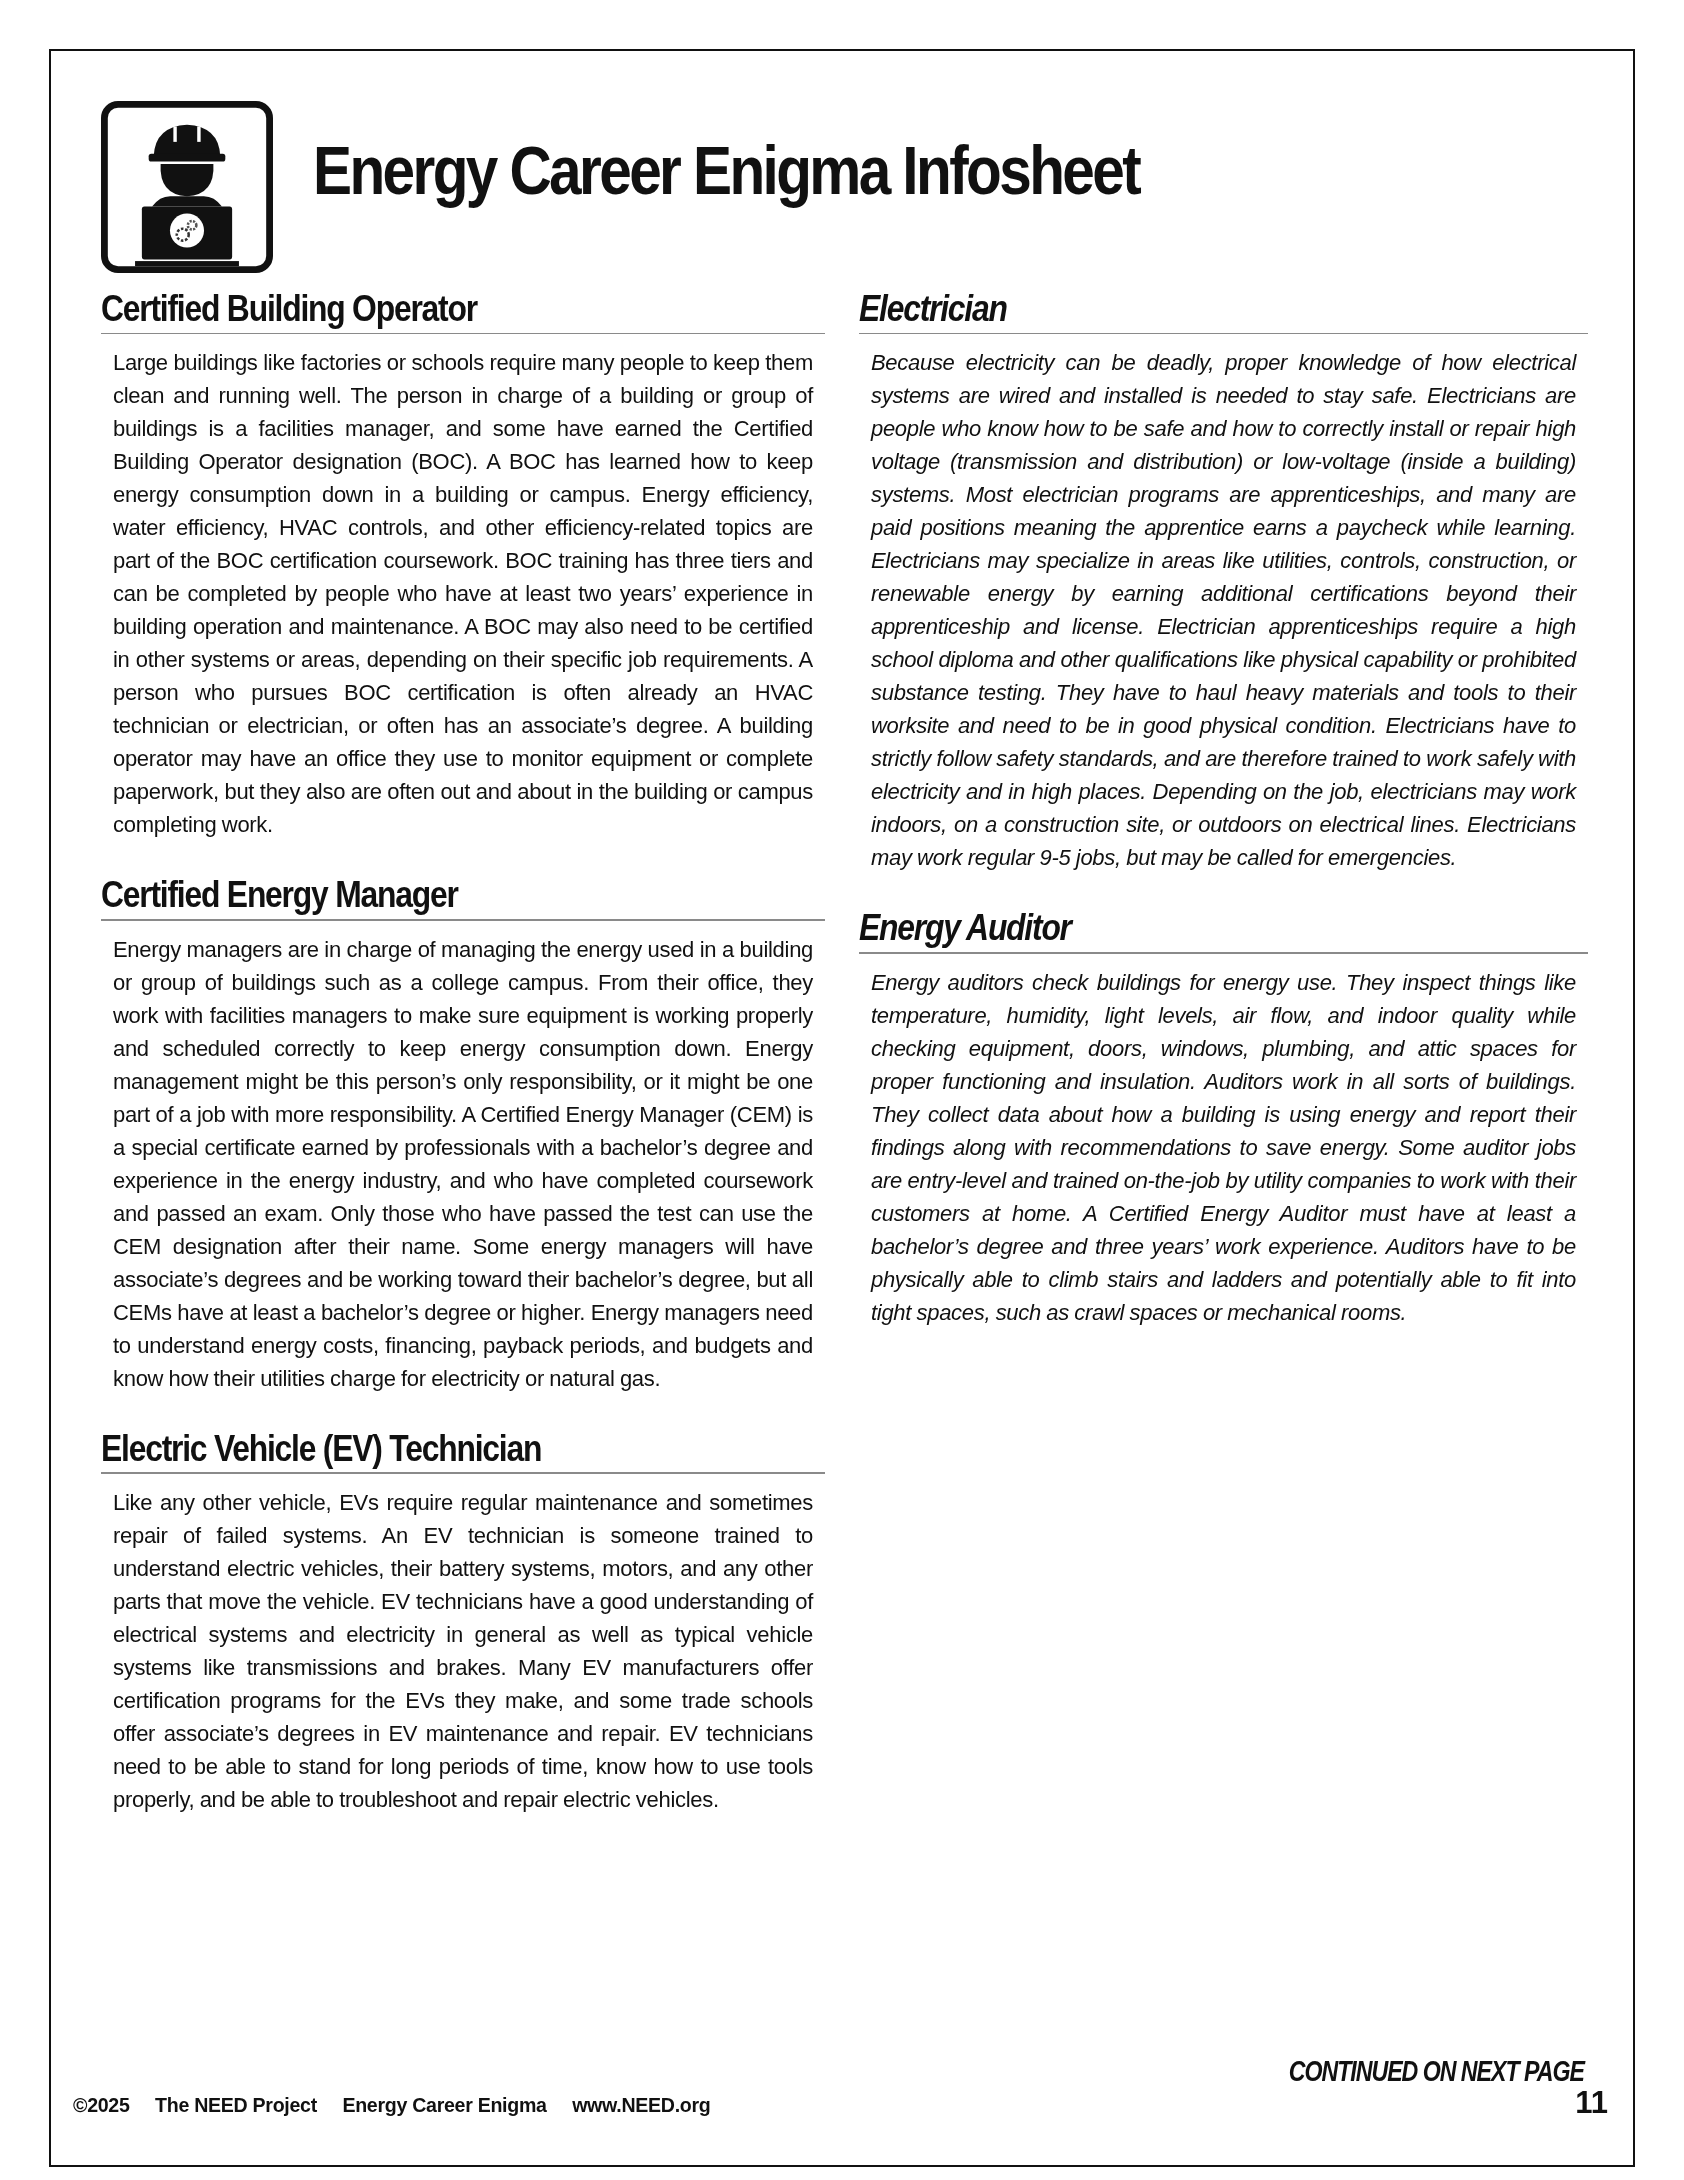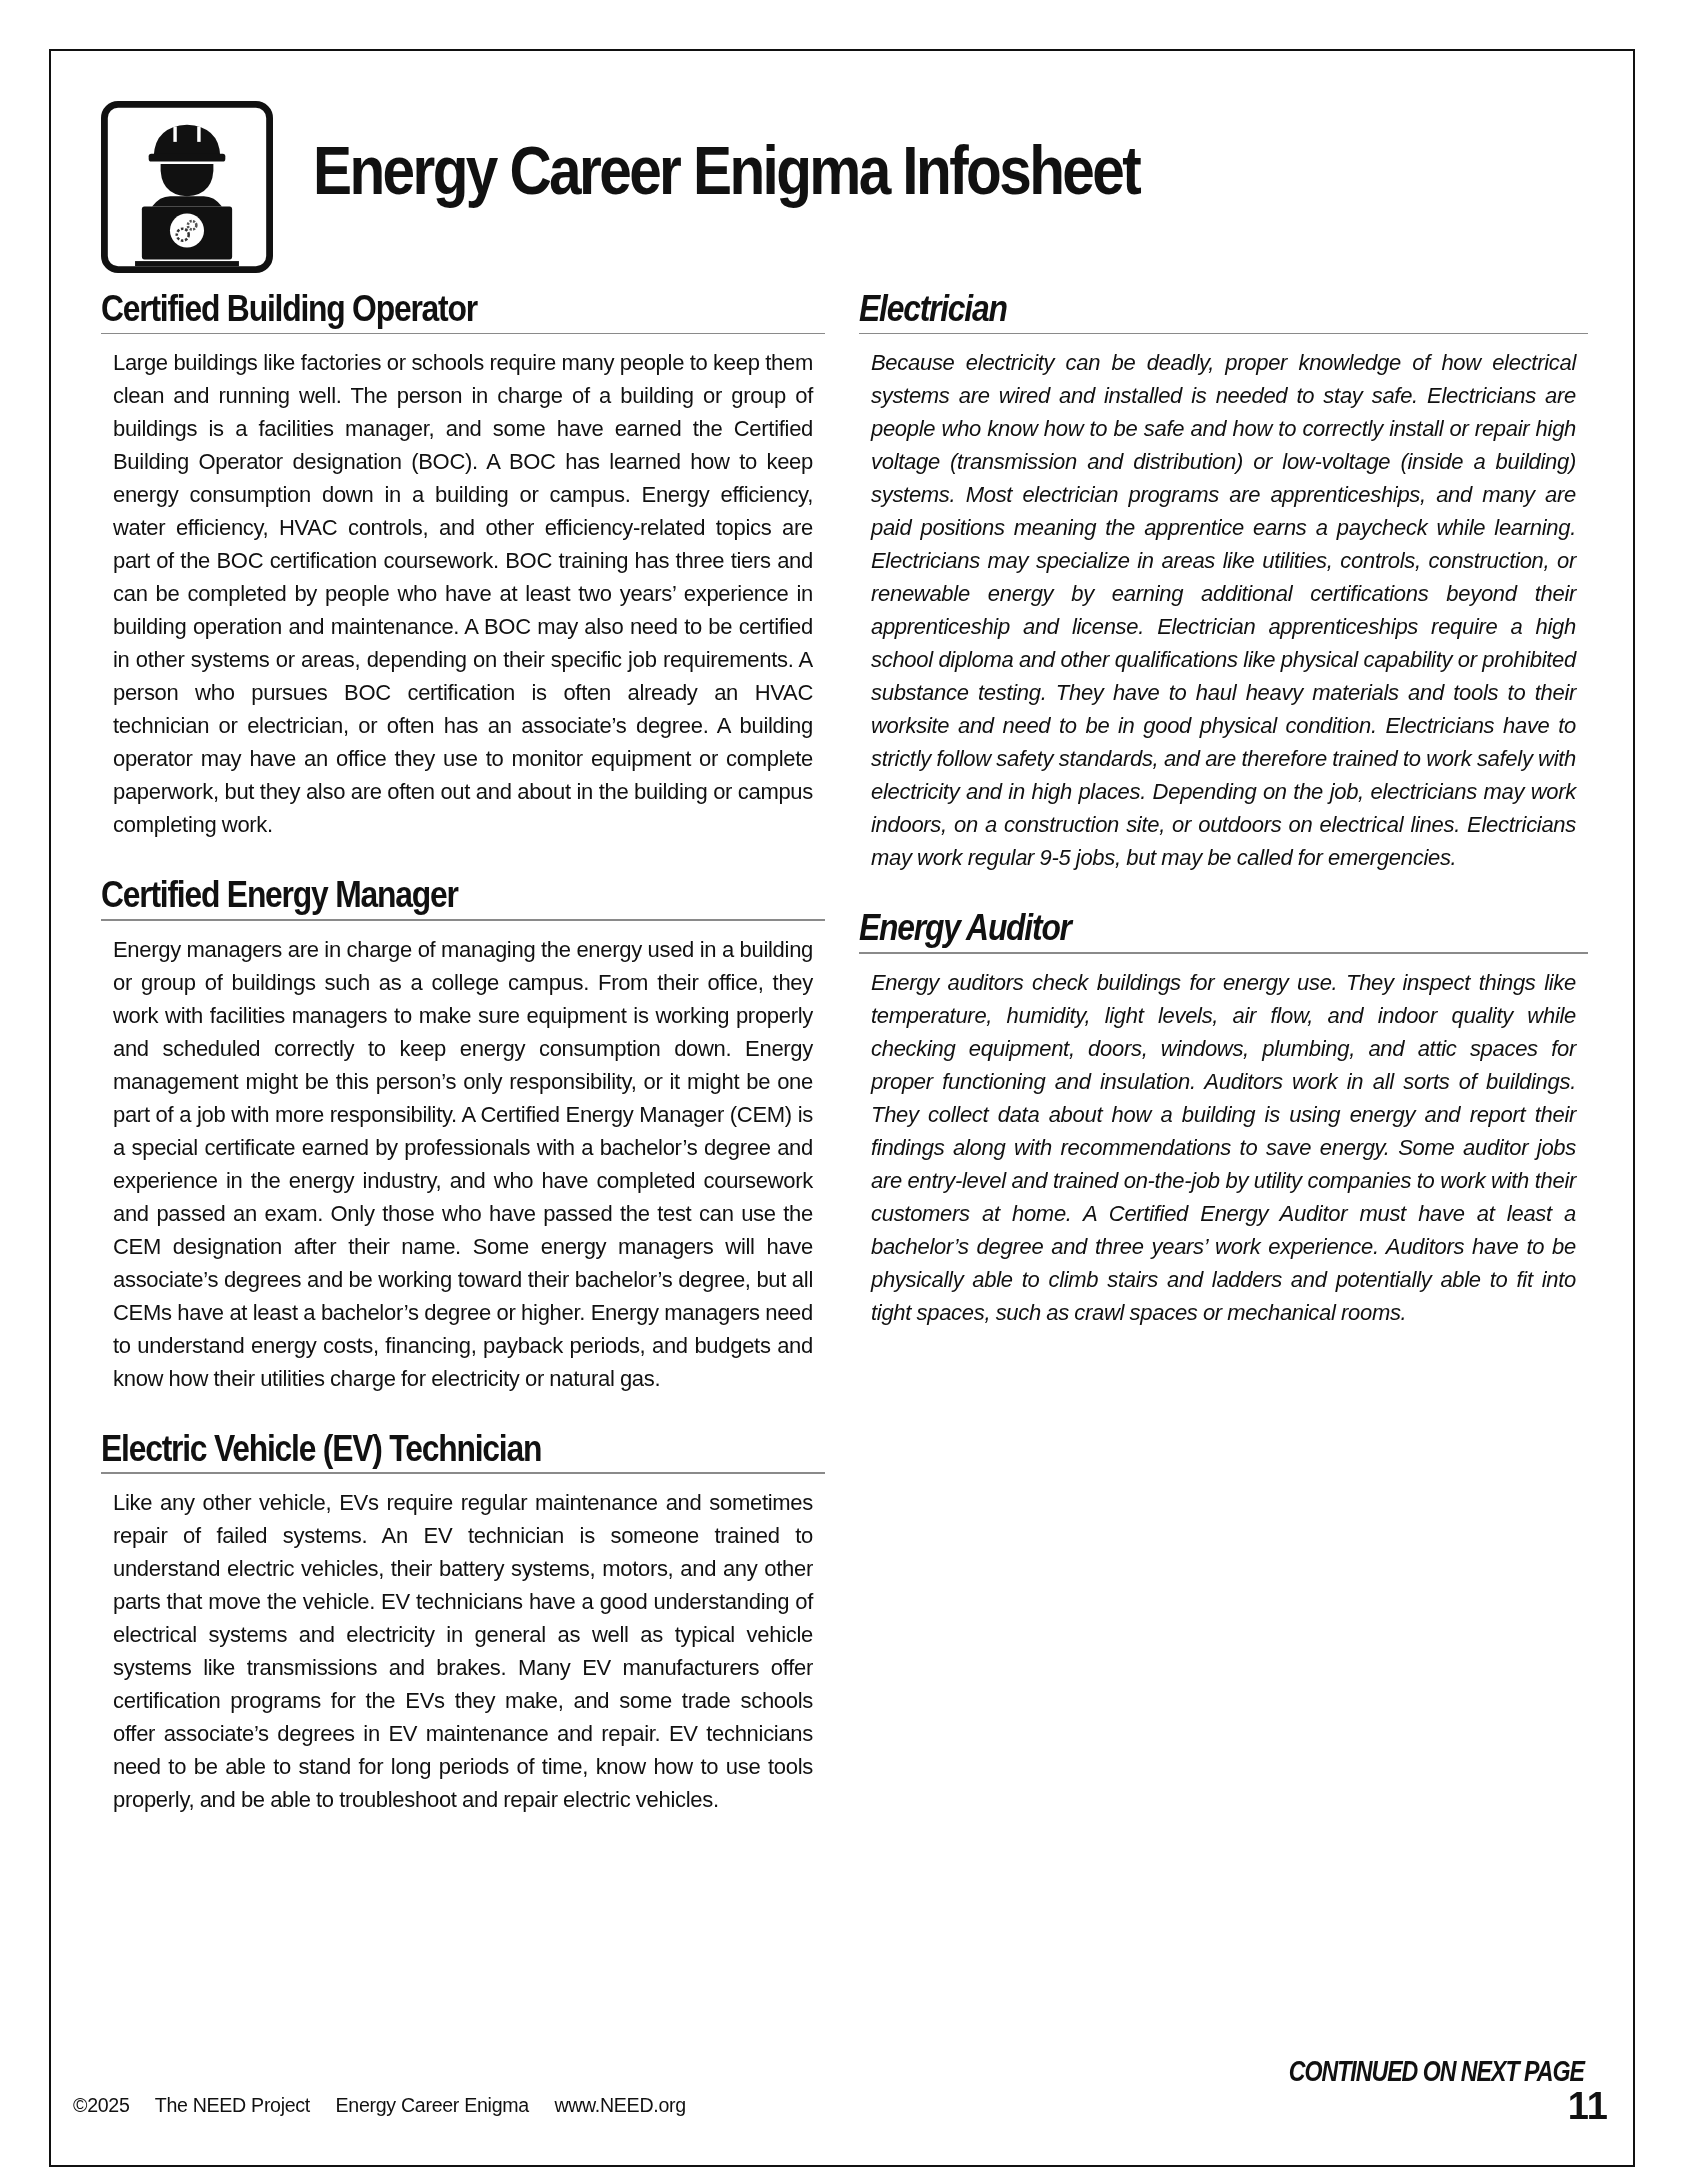--- a/index.html
+++ b/index.html
@@ -8,22 +8,22 @@
   .logo { position: absolute; left: 101px; top: 101px; width: 172px; height: 172px; }
   .title { position: absolute; left: 313px; top: 136px; font-family: "Liberation Sans", sans-serif; font-weight: bold; font-size: 68px; letter-spacing: -3px; transform: scaleX(0.86); transform-origin: left top; white-space: nowrap; line-height: 1; }
   .col { position: absolute; top: 287px; width: 724px; }
   .col.left { left: 101px; }
   .col.right { left: 859px; width: 729px; font-style: italic; }
   .section { margin-bottom: 32px; }
   .section h2 { margin: 0; font-weight: bold; font-size: 37px; letter-spacing: -1.4px; line-height: 44px; transform: scaleX(0.86); transform-origin: left bottom; white-space: nowrap; }
   .section .rule { height: 1.7px; background: #8a8a8a; margin: 1.7px 0 8.5px 0; }
   .section p { margin: 12px; font-size: 22px; line-height: 33px; text-align: justify; letter-spacing: -0.3px; word-spacing: -0.4px; }
   .continued { position: absolute; right: 101px; top: 2055px; font-weight: bold; font-style: italic; font-size: 29px; letter-spacing: -1.3px; transform: scaleX(0.8); transform-origin: right top; white-space: nowrap; }
-  .page-num { position: absolute; right: 77px; top: 2085px; font-size: 38px; font-weight: bold; }
-  .footer { position: absolute; left: 73px; top: 2094px; font-size: 19.6px; font-weight: normal; white-space: nowrap; letter-spacing: -0.3px; }
+  .page-num { position: absolute; right: 77px; top: 2085px; font-size: 31px; font-weight: bold; }
+  .footer { position: absolute; left: 73px; top: 2094px; font-size: 19.6px; font-weight: bold; white-space: nowrap; letter-spacing: -0.3px; }
   .footer span { margin-right: 20.4px; }
 </style>
 </head>
 <body>
 
 <div class="frame"></div>
 
 <div class="logo">
   <svg width="172" height="172" viewBox="0 0 202 202">
     <rect x="4" y="4" width="194" height="194" rx="16" ry="16" fill="#fff" stroke="#111" stroke-width="8"></rect>

